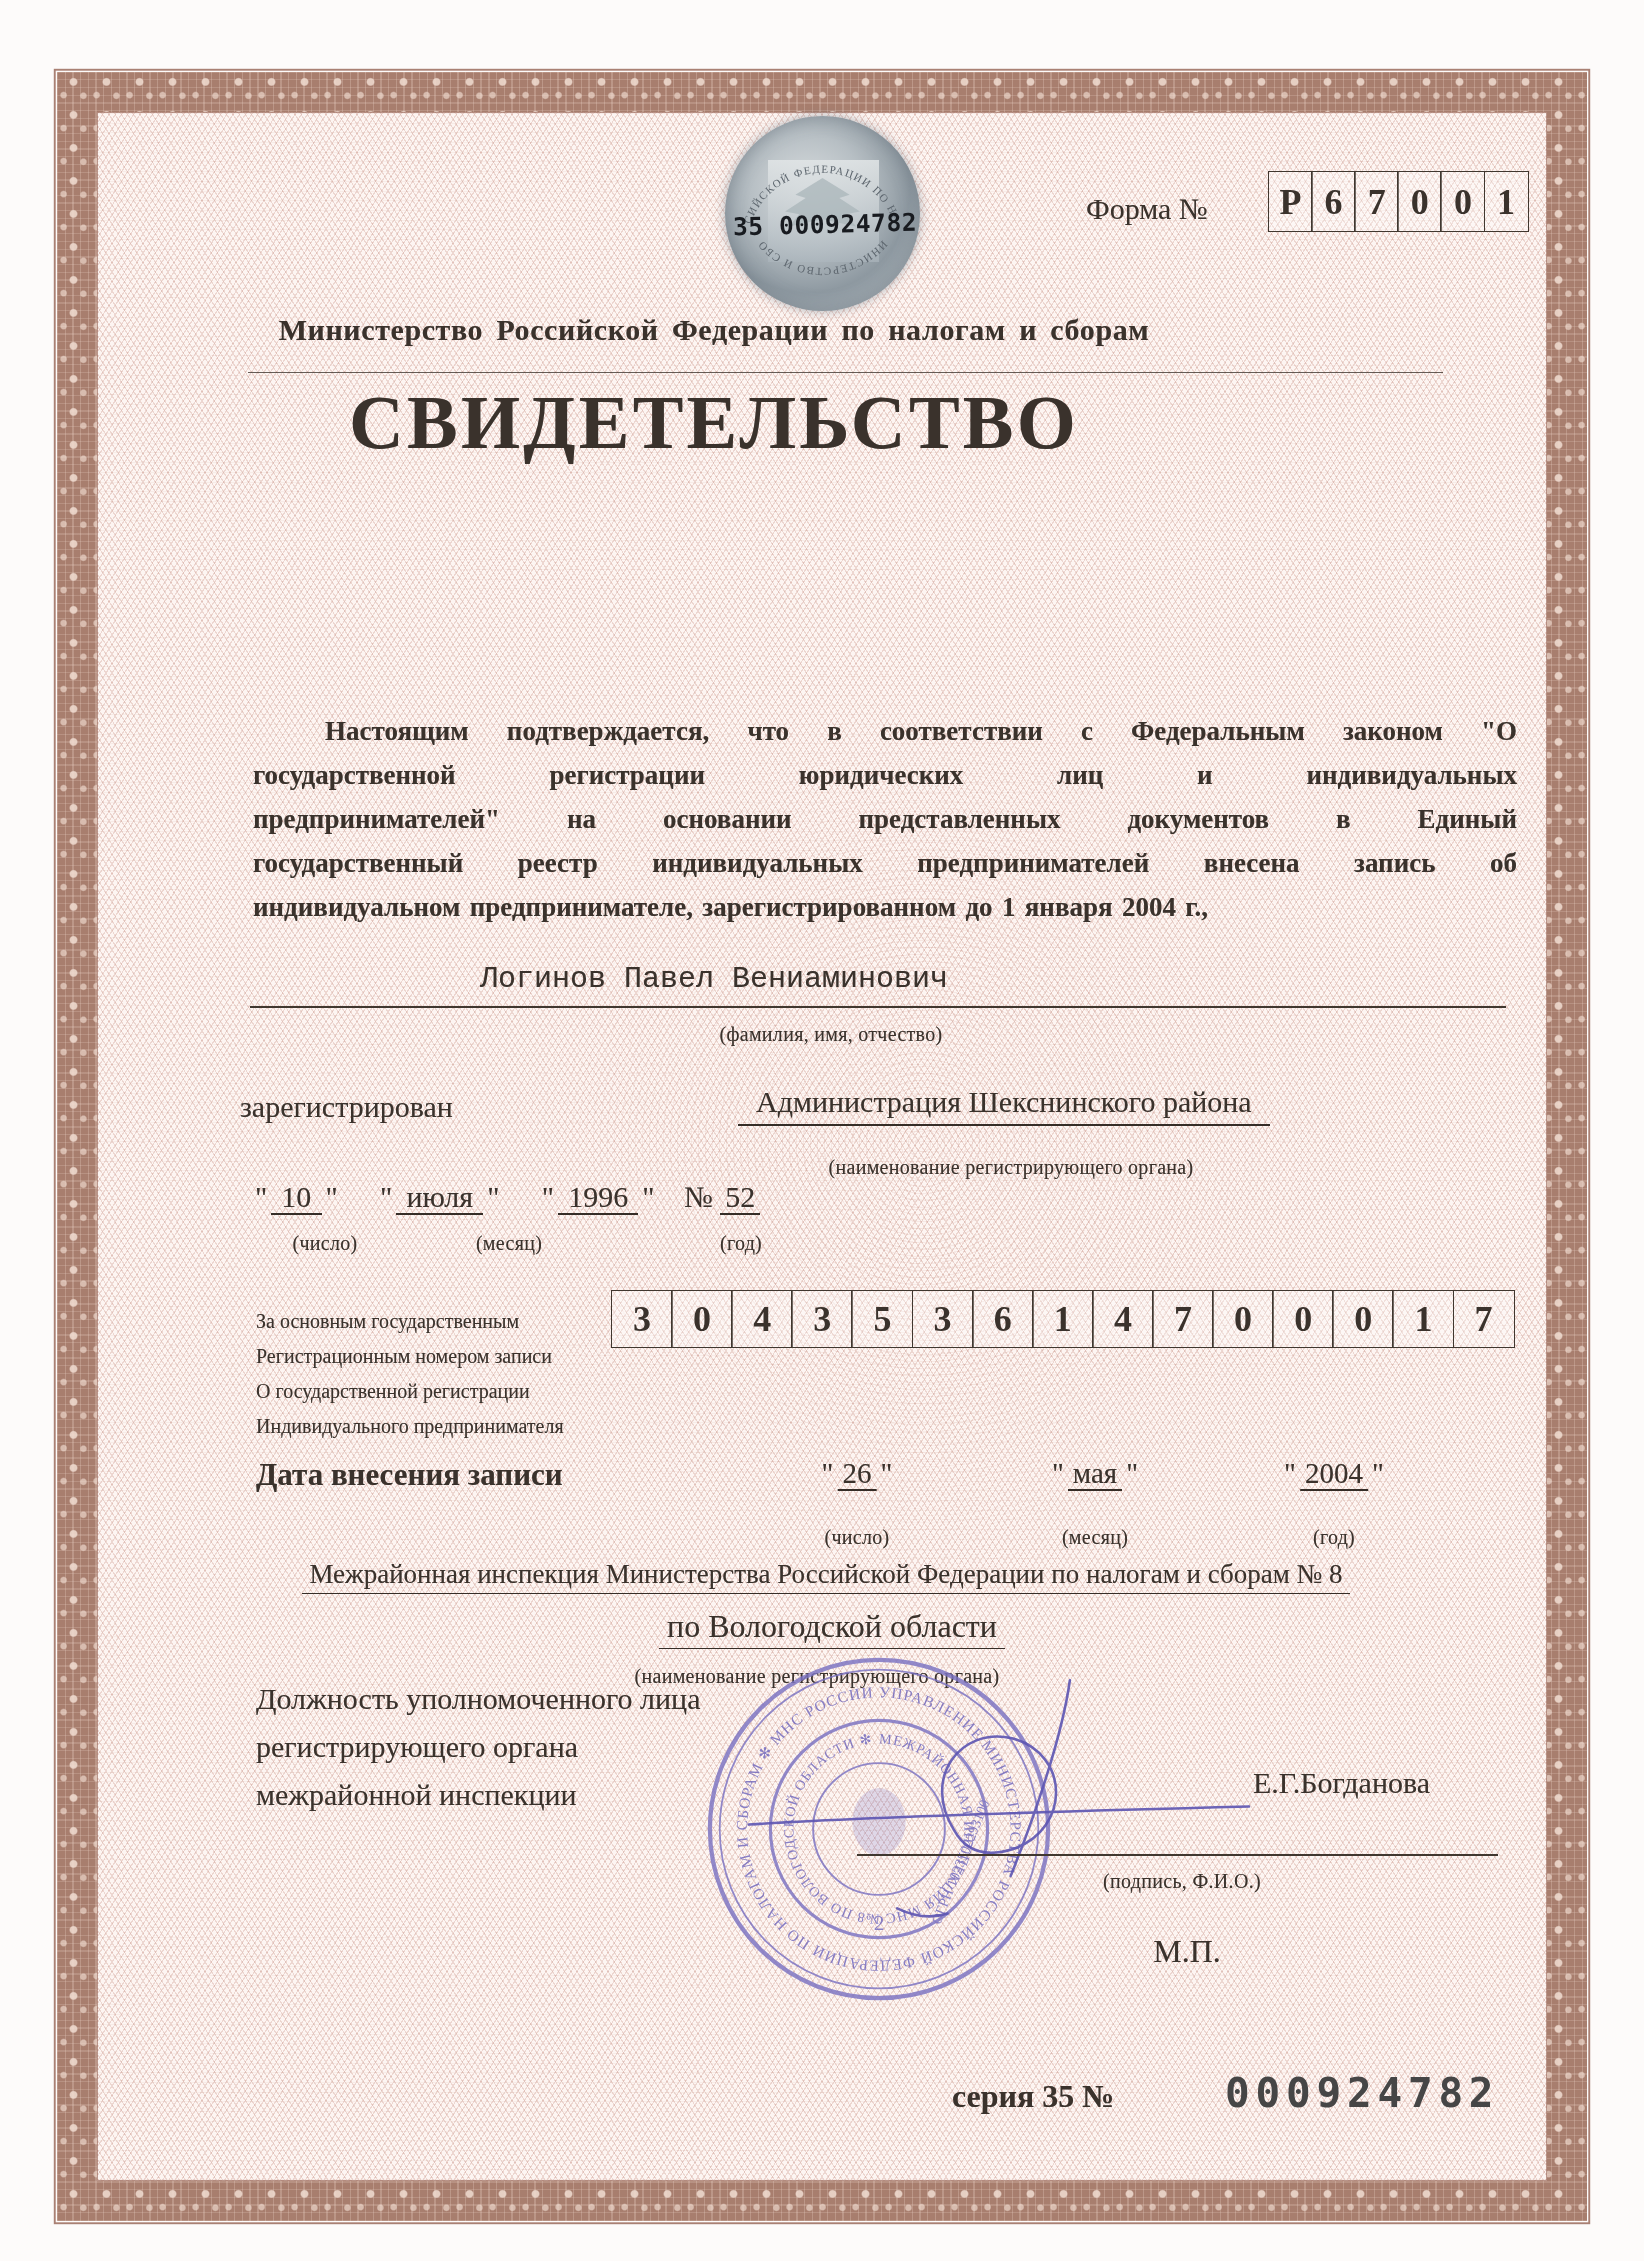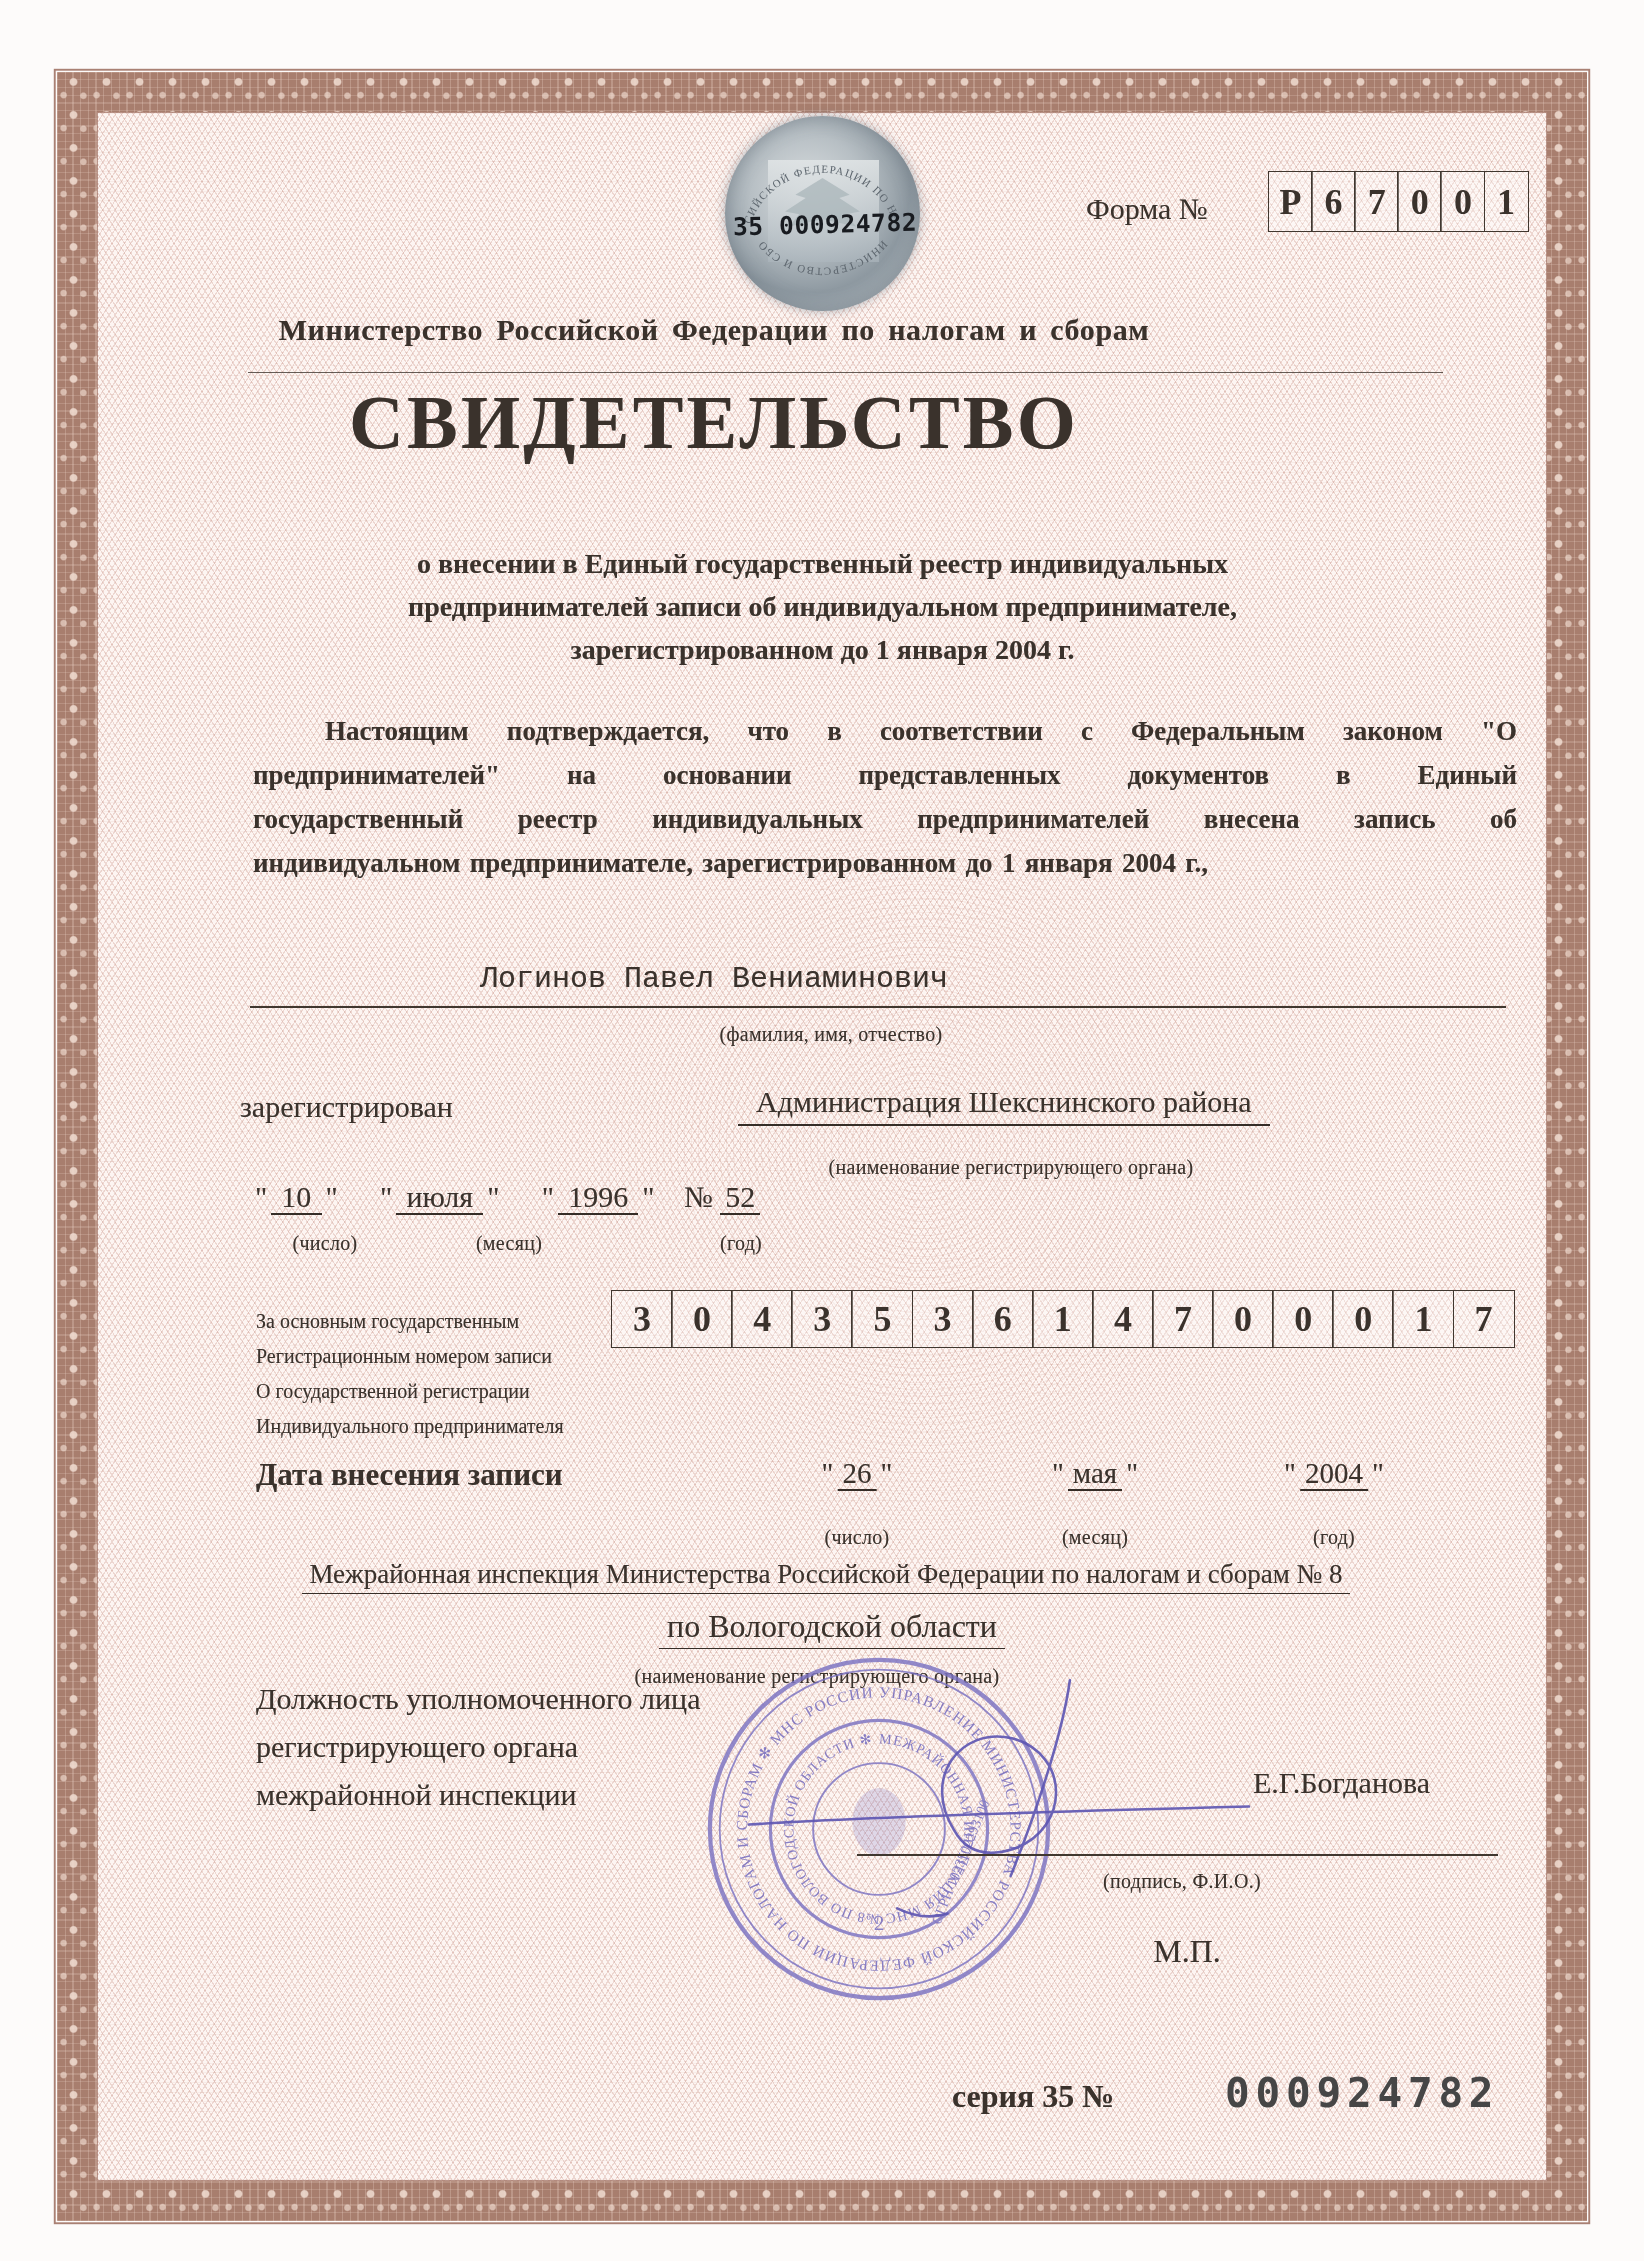--- a/index.html
+++ b/index.html
@@ -114,28 +114,24 @@
       <div class="cell">6</div>
       <div class="cell">7</div>
       <div class="cell">0</div>
       <div class="cell">0</div>
       <div class="cell">1</div>
     </div>
 
   <div class="abs center ink b" style="top:313px;font-size:30px;word-spacing:5.2px;letter-spacing:0.6px;">Министерство Российской Федерации по налогам и сборам</div>
   <div class="abs rule" style="left:248px;top:372px;width:1195px;height:1.3px;opacity:.8;"></div>
   <div class="abs center ink b" style="top:379px;font-size:76px;letter-spacing:3.2px;">СВИДЕТЕЛЬСТВО</div>
-  <div class="abs ink" style="left:191px;top:542px;width:1263px;">
-      <div class="sub-line">о внесении в Единый государственный реестр индивидуальных</div>
-      <div class="sub-line">предпринимателей записи об индивидуальном предпринимателе,</div>
-      <div class="sub-line">зарегистрированном до 1 января 2004 г.</div>
-    </div>
 
   <div class="abs ink" style="left:253px;top:709px;width:1264px;">
       <div class="par-line">Настоящим подтверждается, что в соответствии с Федеральным законом "О</div>
+      <div class="par-line">государственной регистрации юридических лиц и индивидуальных</div>
       <div class="par-line">предпринимателей" на основании представленных документов в Единый</div>
       <div class="par-line">государственный реестр индивидуальных предпринимателей внесена запись об</div>
       <div class="par-line">индивидуальном предпринимателе, зарегистрированном до 1 января 2004 г.,</div>
     </div>
 
   <div class="abs center ink" style="top:962px;font-size:30px;font-family:Liberation Mono, monospace;">Логинов Павел Вениаминович</div>
   <div class="abs rule" style="left:250px;top:1006px;width:1256px;height:1.9px;"></div>
   <div class="abs ink caption cx" style="left:831px;top:1023px;">(фамилия, имя, отчество)</div>
 
   <div class="abs ink" style="left:240px;top:1090px;font-size:30px;">зарегистрирован</div>

